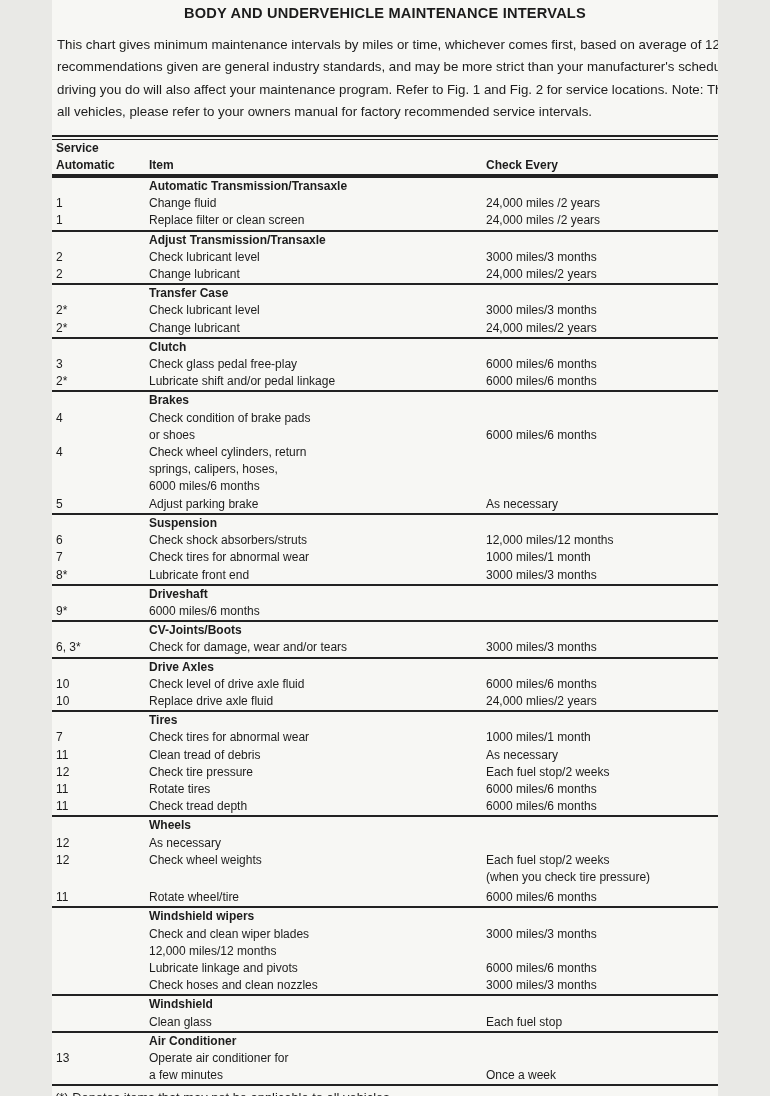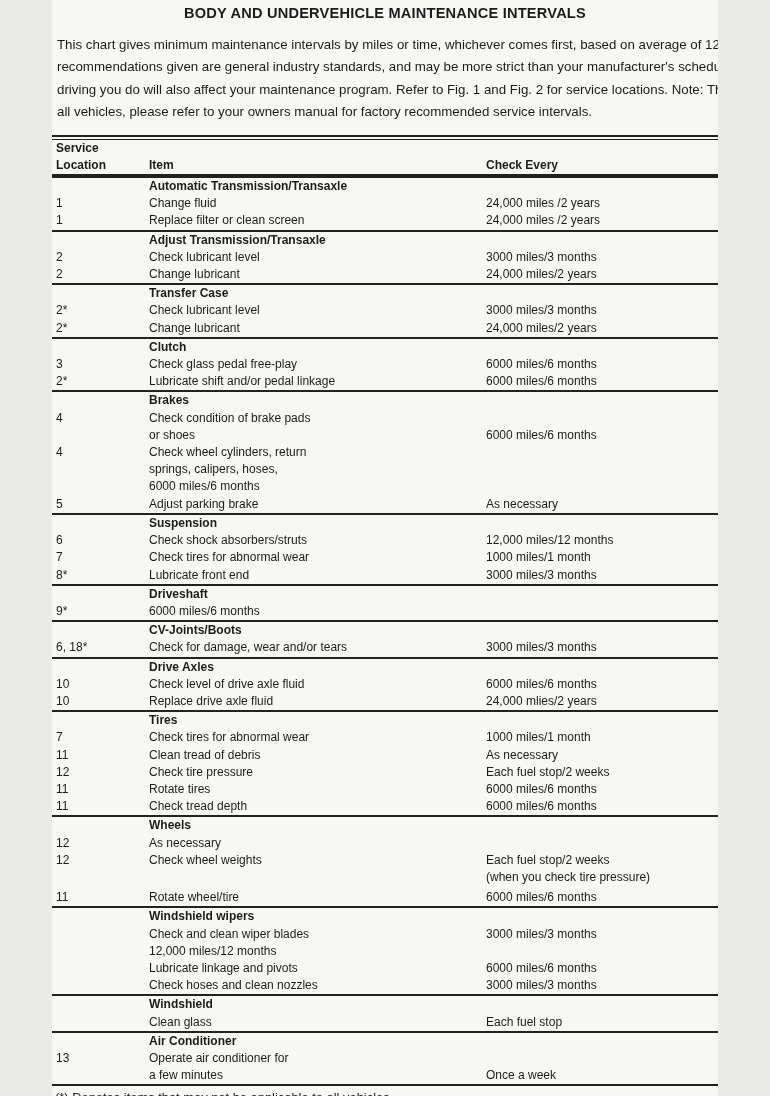--- a/index.html
+++ b/index.html
@@ -80,21 +80,21 @@
   <div class="mtable">
     <div class="table-top-rule"></div>
 
     <div class="thead">
       <div class="row">
         <div class="c1">Service</div>
         <div class="c2"></div>
         <div class="c3"></div>
       </div>
       <div class="row">
-        <div class="c1">Location</div>
+        <div class="c1">Automatic</div>
         <div class="c2">Item</div>
         <div class="c3">Check Every</div>
       </div>
     </div>
 
     <div>
         <div class="section">
           <div class="row">
             <div class="c1"></div>
             <div class="c2 section-title">Automatic Transmission/Transaxle</div>
@@ -231,21 +231,21 @@
             <div class="c3">6000 miles/6 months</div>
           </div>
         </div>
         <div class="section">
           <div class="row">
             <div class="c1"></div>
             <div class="c2 section-title">CV-Joints/Boots</div>
             <div class="c3"></div>
           </div>
           <div class="row">
-            <div class="c1">6, 18*</div>
+            <div class="c1">6, 3*</div>
             <div class="c2">Check for damage, wear and/or tears</div>
             <div class="c3">3000 miles/3 months</div>
           </div>
         </div>
         <div class="section">
           <div class="row">
             <div class="c1"></div>
             <div class="c2 section-title">Drive Axles</div>
             <div class="c3"></div>
           </div>

